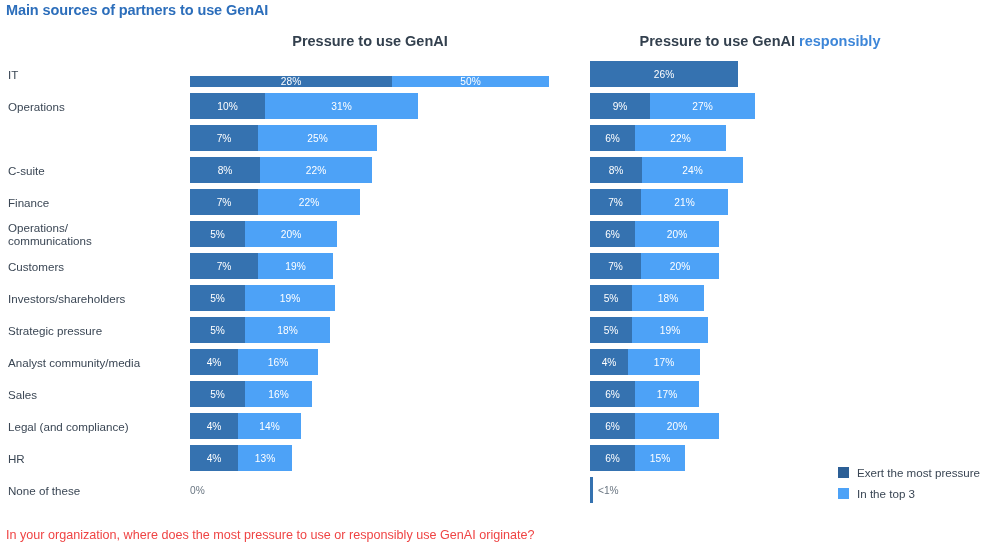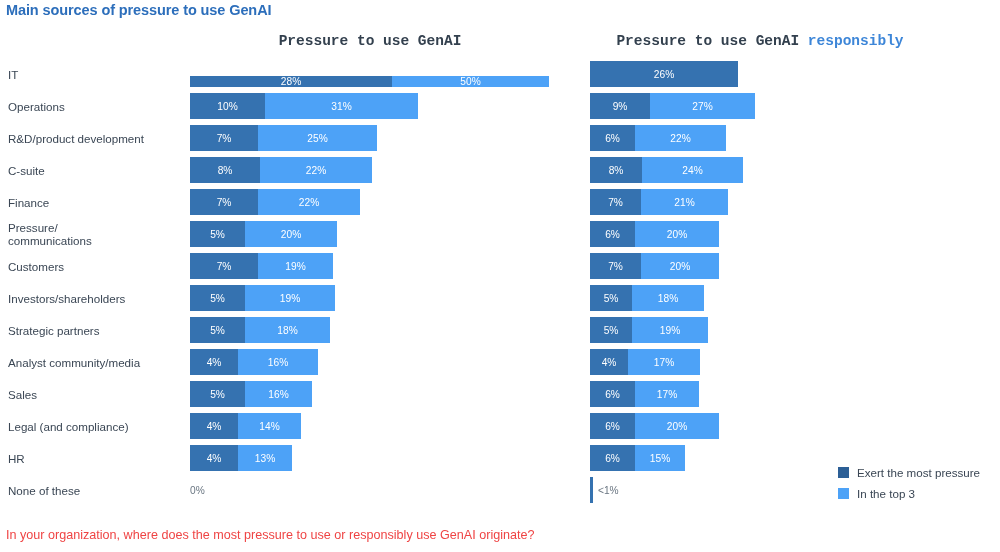--- a/index.html
+++ b/index.html
@@ -15,21 +15,20 @@
   .title{
     position:absolute;left:6px;top:2px;
     font-size:14.5px;font-weight:bold;
     color:#2c6ebb;letter-spacing:-0.1px;
   }
 
   .col-head{
     position:absolute;top:33px;
     font-size:14.5px;font-weight:bold;color:#33404e;
     text-align:center;
-    font-family:Liberation Mono, monospace;
   }
   .col-head.left{left:190px;width:360px;}
   .col-head.right{left:590px;width:340px;}
   .col-head .resp{color:#3d86d8;font-weight:bold;}
 
   .rows{position:absolute;left:0;top:58px;width:1000px;}
   .row{position:relative;height:32px;}
 
   .cat{
     position:absolute;left:8px;top:0;width:176px;height:32px;
@@ -81,21 +80,21 @@
   .swatch.b{background:#4da2f7;}
 
   .footer{
     position:absolute;left:6px;top:528px;
     font-size:12.6px;font-weight:normal;color:#ef4444;
   }
 </style>
 </head>
 <body>
 
-<div class="title">Main sources of pressure to use GenAI</div>
+<div class="title">Main sources of partners to use GenAI</div>
 
 <div class="col-head left">Pressure to use GenAI</div>
 
 <div class="col-head right">
   <span>Pressure to use GenAI </span><span class="resp">responsibly</span>
 </div>
 
 <div class="rows" id="rows-container">
     <div class="row">
       <div class="cat">
@@ -116,23 +115,20 @@
       <div class="bar left" style="width: 228px;">
         <div class="seg a" style="width: 75px;">10%</div>
         <div class="seg b" style="width: 153px;">31%</div>
       </div>
       <div class="bar right" style="width: 165px;">
         <div class="seg a" style="width: 60px;">9%</div>
         <div class="seg b" style="width: 105px;">27%</div>
       </div>
     </div>
     <div class="row">
-      <div class="cat">
-        <span>R&amp;D/product development</span>
-      </div>
       <div class="bar left" style="width: 187px;">
         <div class="seg a" style="width: 68px;">7%</div>
         <div class="seg b" style="width: 119px;">25%</div>
       </div>
       <div class="bar right" style="width: 136px;">
         <div class="seg a" style="width: 45px;">6%</div>
         <div class="seg b" style="width: 91px;">22%</div>
       </div>
     </div>
     <div class="row">
@@ -155,21 +151,21 @@
       <div class="bar left" style="width: 170px;">
         <div class="seg a" style="width: 68px;">7%</div>
         <div class="seg b" style="width: 102px;">22%</div>
       </div>
       <div class="bar right" style="width: 138px;">
         <div class="seg a" style="width: 51px;">7%</div>
         <div class="seg b" style="width: 87px;">21%</div>
       </div>
     </div>
     <div class="row">
-      <div class="cat two-line" style="display: block; padding-top: 3px; font-size: 11.6px;"><span>Pressure/</span><br><span>communications</span></div>
+      <div class="cat two-line" style="display: block; padding-top: 3px; font-size: 11.6px;"><span>Operations/</span><br><span>communications</span></div>
       <div class="bar left" style="width: 147px;">
         <div class="seg a" style="width: 55px;">5%</div>
         <div class="seg b" style="width: 92px;">20%</div>
       </div>
       <div class="bar right" style="width: 129px;">
         <div class="seg a" style="width: 45px;">6%</div>
         <div class="seg b" style="width: 84px;">20%</div>
       </div>
     </div>
     <div class="row">
@@ -193,21 +189,21 @@
         <div class="seg a" style="width: 55px;">5%</div>
         <div class="seg b" style="width: 90px;">19%</div>
       </div>
       <div class="bar right" style="width: 114px;">
         <div class="seg a" style="width: 42px;">5%</div>
         <div class="seg b" style="width: 72px;">18%</div>
       </div>
     </div>
     <div class="row">
       <div class="cat">
-        <span>Strategic partners</span>
+        <span>Strategic pressure</span>
       </div>
       <div class="bar left" style="width: 140px;">
         <div class="seg a" style="width: 55px;">5%</div>
         <div class="seg b" style="width: 85px;">18%</div>
       </div>
       <div class="bar right" style="width: 118px;">
         <div class="seg a" style="width: 42px;">5%</div>
         <div class="seg b" style="width: 76px;">19%</div>
       </div>
     </div>

